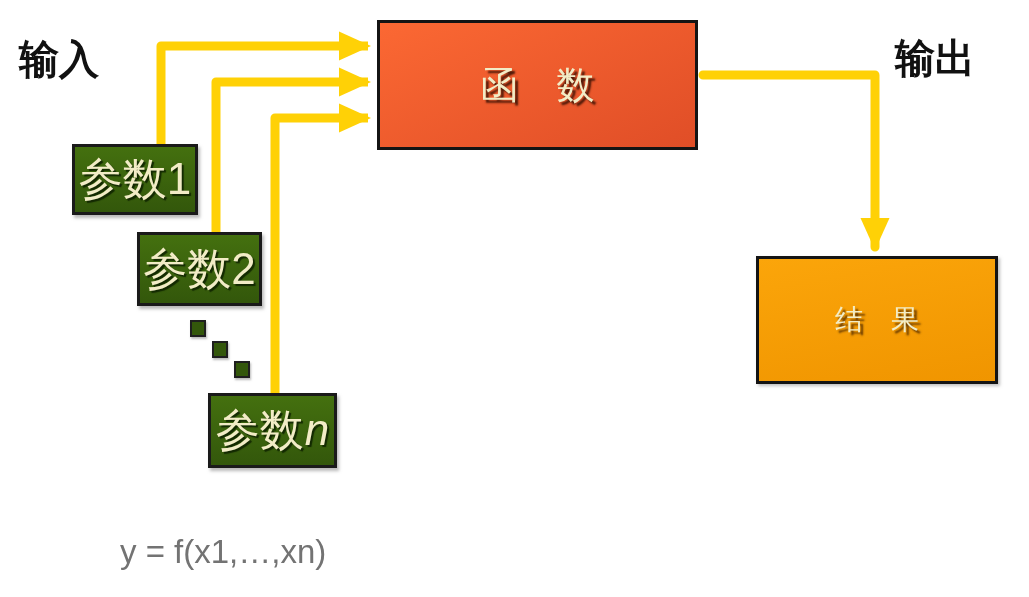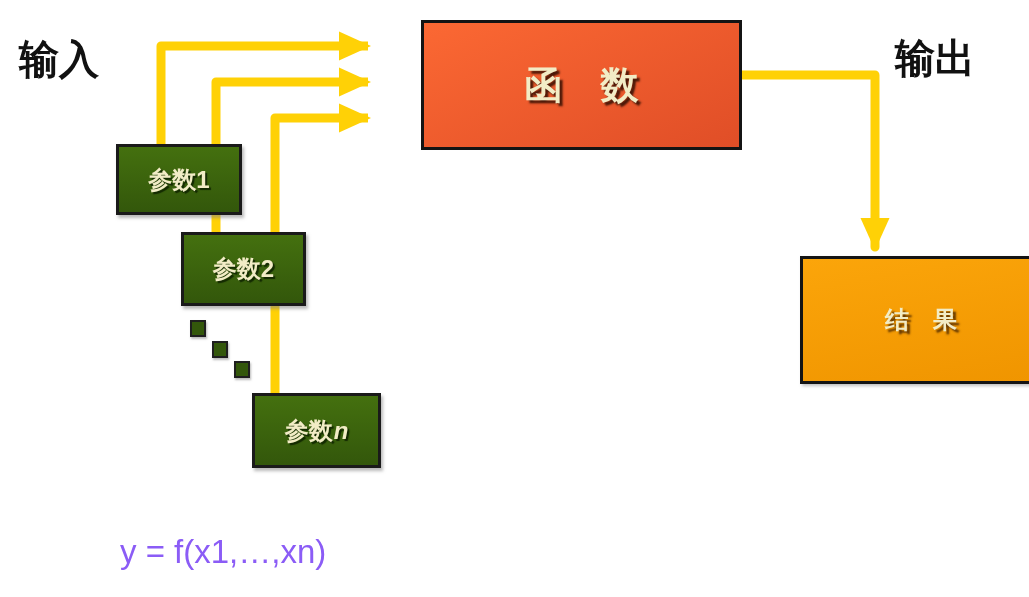--- a/index.html
+++ b/index.html
@@ -41,43 +41,42 @@
     font-weight:700;
     font-size:40px;
     color:var(--label-black);
     white-space:nowrap;
     line-height:1;
   }
   .node{
     position:absolute;z-index:3;
     display:flex;align-items:center;justify-content:center;
     color:var(--box-text-cream);
-    font-weight:700;
+    font-weight:400;
     white-space:nowrap;
-    margin-left:44px;
   }
   .function-box{
     left:377px;top:20px;width:321px;height:130px;
     background:linear-gradient(155deg, var(--function-orange) 0%, var(--function-orange-dark) 100%);
     border:3px solid #141414;
     font-size:38px;
     text-shadow:3px 3px 2px rgba(45,12,0,0.85);
   }
   .result-box{
     left:756px;top:256px;width:242px;height:128px;
     background:linear-gradient(170deg, var(--result-orange) 0%, var(--result-orange-dark) 100%);
     border:3px solid #141414;
-    font-size:24px;
+    font-size:28px;
     text-shadow:3px 3px 2px rgba(70,35,0,0.85);
     box-shadow:2px 2px 3px rgba(140,140,140,0.55);
   }
   .param-box{
     background:linear-gradient(180deg, var(--param-green) 0%, var(--param-green-dark) 100%);
     border:3px solid #1a1a1a;
-    font-size:24px;
+    font-size:44px;
     text-shadow:2px 2px 1px rgba(15,35,0,0.9);
     box-shadow:2px 3px 3px rgba(130,130,130,0.55);
   }
   .param-1{left:72px;top:144px;width:126px;height:71px;}
   .param-2{left:137px;top:232px;width:125px;height:74px;}
   .param-n{left:208px;top:393px;width:129px;height:75px;text-align:right;}
   .param-n .italic-n{font-style:italic;padding-left:1px;}
   .ellipsis-square{
     position:absolute;z-index:3;
     width:16px;height:17px;
@@ -93,21 +92,21 @@
     font-size:40px;
   }
   .input-label{left:19px;top:40px;}
   .output-label{left:895px;top:39px;}
   .formula{
     position:absolute;z-index:2;
     left:120px;top:533px;
     font-family:"Liberation Sans", sans-serif;
     font-size:33px;
     font-weight:400;
-    color:#8b5cf6;
+    color:#737373;
     white-space:nowrap;
   }
 </style>
 </head>
 <body>
 
 <div class="canvas">
 
   <svg class="arrows" viewBox="0 0 1029 597" xmlns="http://www.w3.org/2000/svg">
     <defs>

